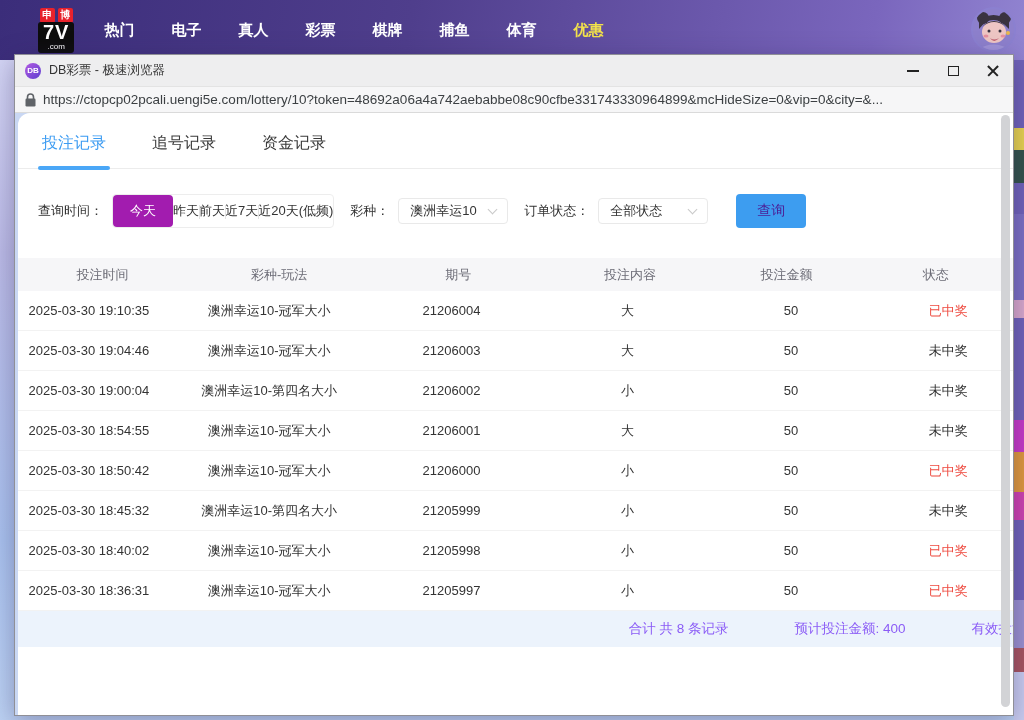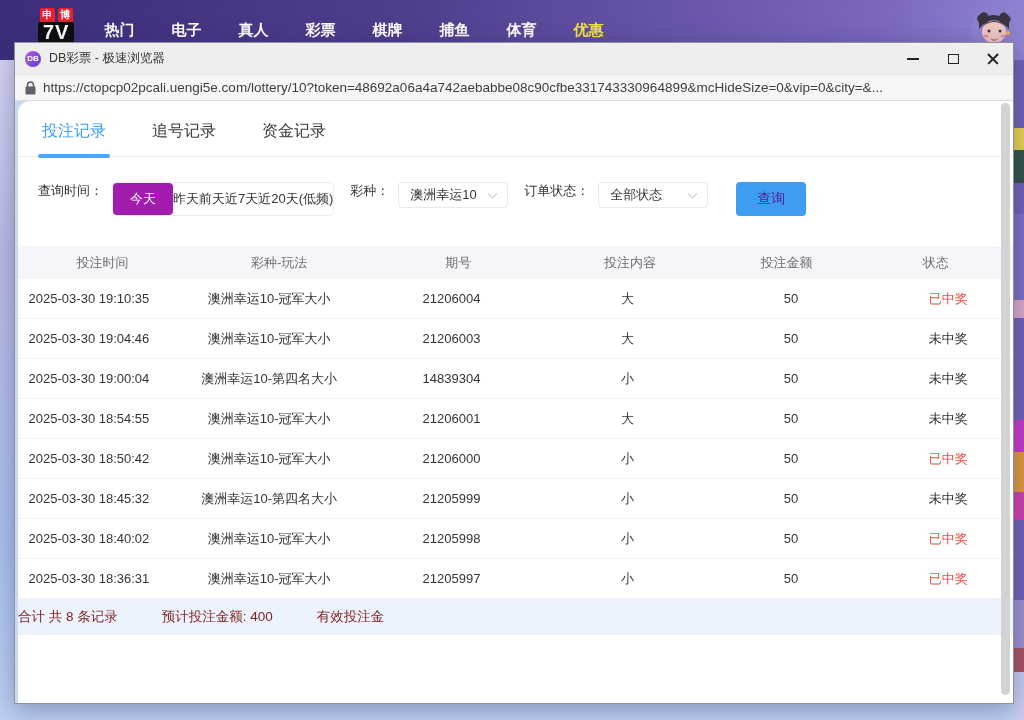--- a/index.html
+++ b/index.html
@@ -25,21 +25,21 @@
   .nav-item.hl { color:#f3e24b; }
   .avatar { position:absolute; right:8px; top:7px; width:45px; height:45px; border-radius:50%;
     border:2px solid #8b80d0; overflow:hidden; background:#8d80cc; }
 
   
   .peek-strip { position:absolute; right:0; top:60px; width:10px; height:660px;
     display:flex; flex-direction:column; z-index:0; }
   .peek-strip div { width:100%; }
 
   
-  .bwindow { position:absolute; left:14px; top:42px; width:1000px; height:662px;
+  .bwindow { position:absolute; left:14px; top:54px; width:1000px; height:662px;
     background:#fff; border:1px solid #8f8f96; box-shadow:0 6px 24px rgba(40,30,80,.35);
     display:flex; flex-direction:column; z-index:3; }
   .titlebar { height:31px; background:#eeeeef; display:flex; align-items:center;
     padding:0 0 0 10px; flex:none; }
   .db-icon { width:16px; height:16px; border-radius:50%; flex:none;
     background:linear-gradient(135deg,#b25ae2,#5e3fd0); color:#fff; font-size:8px;
     font-weight:bold; display:flex; align-items:center; justify-content:center; }
   .win-title { font-size:12.5px; color:#333; margin-left:8px; }
   .win-controls { margin-left:auto; display:flex; height:100%; }
   .ctl { width:40px; height:100%; display:flex; align-items:center; justify-content:center;
@@ -65,21 +65,21 @@
     background:#d2d3d6; border-radius:5px; z-index:9; }
 
   .tabsrow { height:56px; padding:6px 24px 0; display:flex; gap:46px; align-items:center;
     border-bottom:1px solid #ececec; }
   .tab { font-size:16px; color:#3b3b3b; height:100%; display:flex; align-items:center;
     position:relative; cursor:pointer; }
   .tab.active { color:#3d9cf2; }
   .tab.active::after { content:""; position:absolute; left:-4px; right:-4px; bottom:-2px;
     height:4px; border-radius:3px; background:#4aa7f7; }
 
-  .filterrow { display:flex; padding:0 20px; margin-top:25px;
+  .filterrow { display:flex; align-items:center; padding:0 20px; margin-top:25px;
     font-size:13px; color:#333; }
   .flabel { margin-right:9px; }
   .seg-group { display:flex; border:1px solid #ededed; border-radius:4px; height:34px;
     align-items:stretch; }
   .seg { padding:0 0; display:flex; align-items:center; color:#333; cursor:pointer;
     position:relative; }
   .seg.divided::before { content:""; position:absolute; left:0; top:10px; width:1px;
     height:14px; background:#e3e3e3; }
   .seg.seg-active { background:#a21caf; color:#fff; border-radius:4px; padding:8px 17px; }
   .sel { height:26px; border:1px solid #e9e9e9; border-radius:4px; display:flex;
@@ -95,21 +95,21 @@
   .btable { margin-top:30px; }
   .thead { height:33px; background:#f6f6f8; display:flex; align-items:center;
     color:#6b6b75; font-size:13px; }
   .trow { height:40px; display:flex; align-items:center; border-bottom:1px solid #f2f2f2;
     font-size:13px; color:#333;gap:32px; }
   .c { text-align:center; overflow:hidden; white-space:nowrap; }
   .c1{width:17%;} .c2{width:18.5%;} .c3{width:17.5%;} .c4{width:17%;} .c5{width:14.5%;} .c6{width:15.5%;}
   .status-win { color:#ee4b40; }
 
   .tfoot { height:36px; background:#ecf3fc; display:flex; align-items:center;
-    justify-content:flex-start; gap:44px; font-size:13.5px; color:#7f1d1d;
+    justify-content:flex-end; gap:66px; font-size:13.5px; color:#8b5cf6;
     white-space:nowrap; overflow:hidden; }
   .tfoot span:last-child { margin-right:-26px; }
 </style>
 </head>
 <body>
 
 <div class="topbar">
   <div class="logo">
     <div class="logo-badges">
       <span class="logo-badge">申</span>
@@ -243,21 +243,21 @@
               <div class="c c1">2025-03-30 19:04:46</div>
               <div class="c c2">澳洲幸运10-冠军大小</div>
               <div class="c c3">21206003</div>
               <div class="c c4">大</div>
               <div class="c c5">50</div>
               <div class="c c6">未中奖</div>
             </div>
             <div class="trow">
               <div class="c c1">2025-03-30 19:00:04</div>
               <div class="c c2">澳洲幸运10-第四名大小</div>
-              <div class="c c3">14839304</div>
+              <div class="c c3">21206002</div>
               <div class="c c4">小</div>
               <div class="c c5">50</div>
               <div class="c c6">未中奖</div>
             </div>
             <div class="trow">
               <div class="c c1">2025-03-30 18:54:55</div>
               <div class="c c2">澳洲幸运10-冠军大小</div>
               <div class="c c3">21206001</div>
               <div class="c c4">大</div>
               <div class="c c5">50</div>

